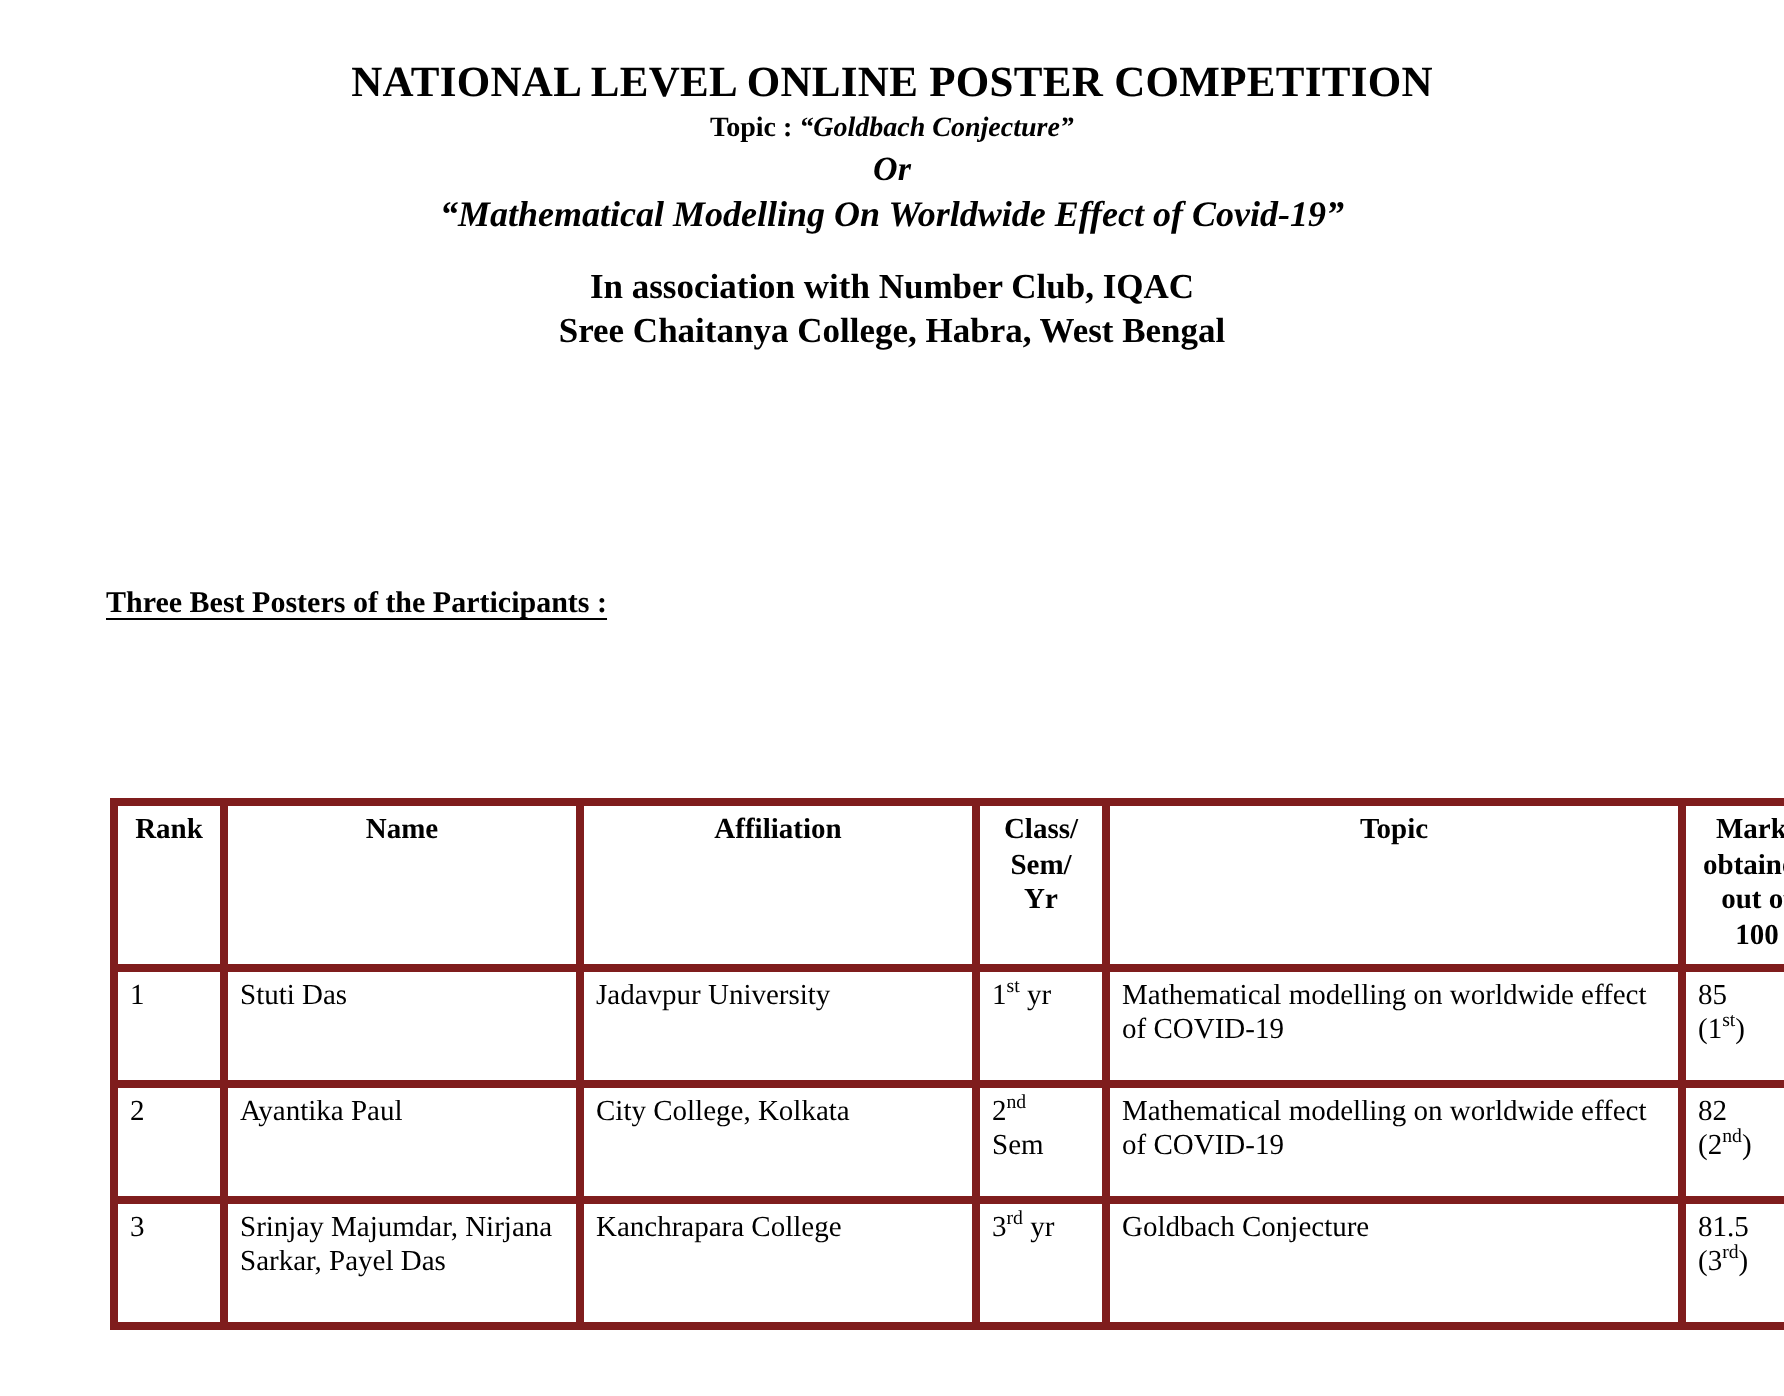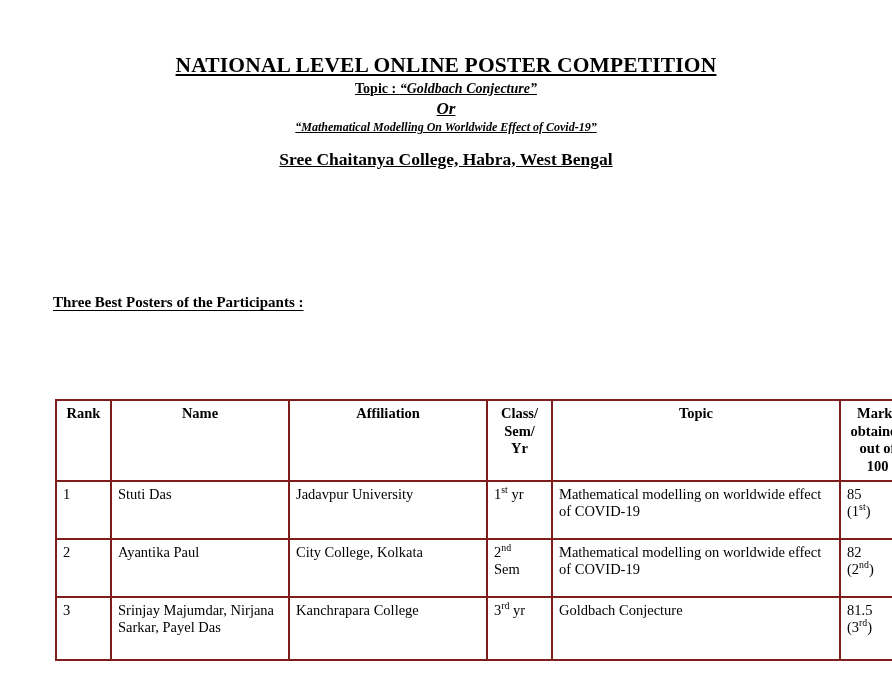--- a/index.html
+++ b/index.html
@@ -20,22 +20,21 @@
   .page {
     position: relative;
     width: 892px;
     height: 698px;
     box-sizing: border-box;
   }
 
   
   .header {
     text-align: center;
-    padding-top: 52px;
-    text-decoration: underline;
+    padding-top: 28px;
   }
   .hdr-line {
     line-height: 1.30;
     white-space: nowrap;
   }
   .title-main {
     font-size: 21.5px;
     font-weight: bold;
     letter-spacing: 0.15px;
   }
@@ -45,21 +44,21 @@
   }
   .title-topic .quoted {
     font-style: italic;
   }
   .title-or {
     font-size: 17px;
     font-weight: bold;
     font-style: italic;
   }
   .title-alt {
-    font-size: 12px;
+    font-size: 18px;
     font-weight: bold;
     font-style: italic;
   }
   .title-org {
     font-size: 18px;
     font-weight: bold;
   }
   .script-word {
     font-family: "DejaVu Sans", sans-serif;
     font-style: italic;
@@ -90,21 +89,21 @@
   .results-table {
     position: absolute;
     left: 55px;
     top: 399px;
     width: 813px;
     border-collapse: collapse;
     table-layout: fixed;
     font-size: 14.5px;
   }
   .results-table td, .results-table th {
-    border: 2px solid #7f1d1d;
+    border: 4px solid #7f1d1d;
     vertical-align: top;
     padding: 4px 6px 4px 6px;
     line-height: 1.22;
     box-sizing: border-box;
   }
   .results-table thead th {
     font-weight: bold;
     text-align: center;
     height: 76px;
     vertical-align: top;
@@ -153,20 +152,21 @@
       <span>Topic : </span><span class="quoted">“Goldbach Conjecture”</span>
     </div>
 
     <div class="hdr-line title-or">Or</div>
 
     <div class="hdr-line title-alt">“Mathematical Modelling On Worldwide Effect of Covid-19”</div>
 
 
     <div class="assoc-gap"></div>
 
+    <div class="hdr-line title-assoc">In association with Number Club, IQAC</div>
     <div class="hdr-line title-assoc">Sree Chaitanya College, Habra, West Bengal</div>
   </div>
 
   <div class="section-heading">Three Best Posters of the Participants :</div>
 
   <table class="results-table">
     <thead>
       <tr>
         <th class="c-rank">Rank</th>
         <th class="c-name">Name</th>

